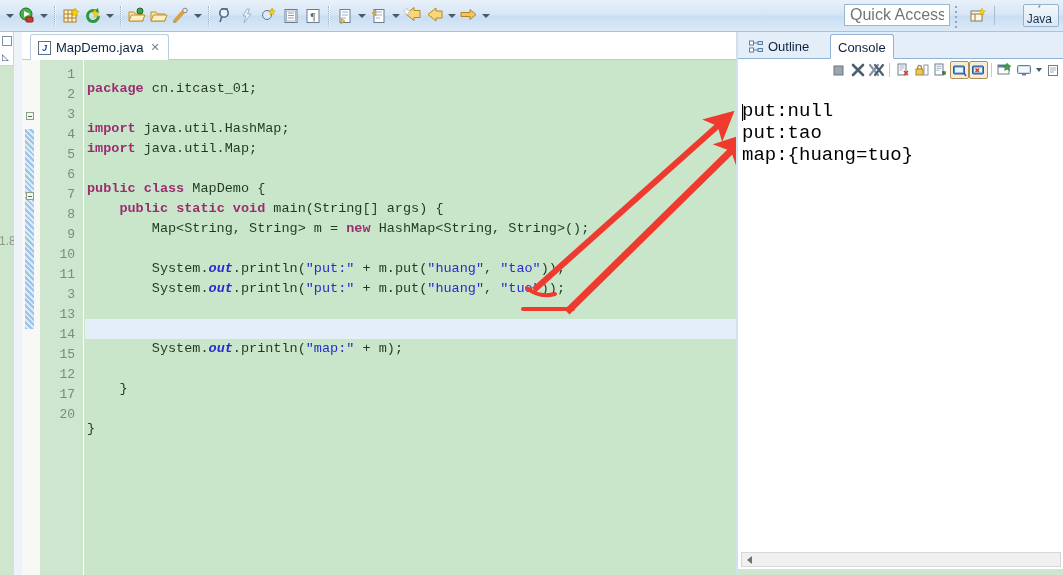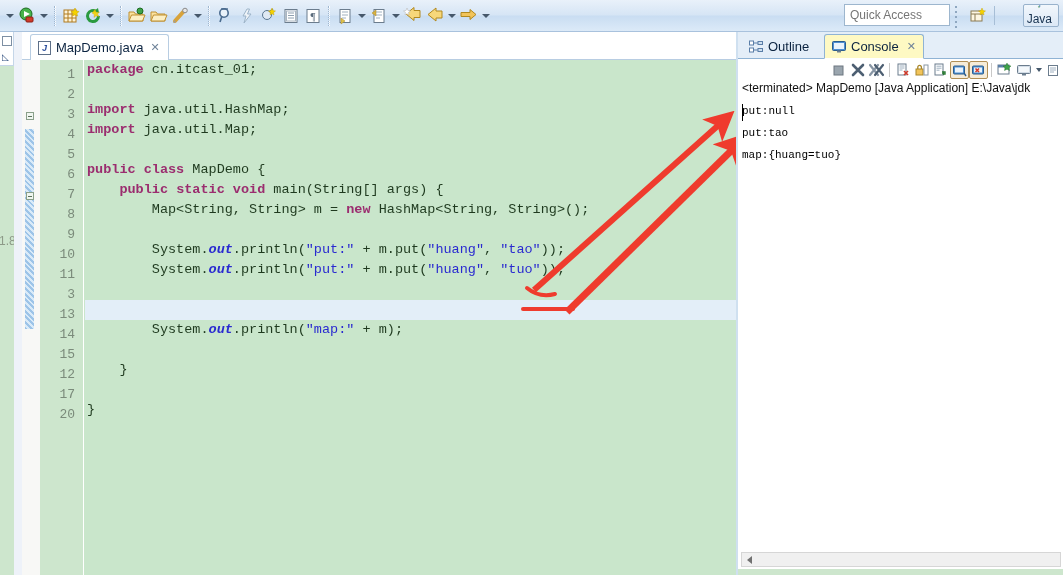--- a/index.html
+++ b/index.html
@@ -40,21 +40,21 @@
     border-left: 4px solid transparent; border-right: 4px solid transparent;
     border-top: 4px solid #46586b;
   }
   .ico { display: block; }
 
   
   #quick-access {
     position: absolute; right: 113px; top: 4px;
     width: 106px; height: 22px;
     background: #ffffff; border: 1px solid #9db6ce;
-    font-size: 12px; color: #555; padding: 2px 5px; line-height: 17px;
+    font-size: 16px; color: #555; padding: 2px 5px; line-height: 17px;
     font-family: "Liberation Sans", sans-serif;
   }
   #qa-dots {
     position: absolute; right: 104px; top: 6px; width: 4px; height: 18px;
   }
   #qa-dots i {
     display: block; width: 2px; height: 2px; background: #8fa7c0; margin-bottom: 3px;
   }
   #persp-new {
     position: absolute; right: 74px; top: 5px; width: 22px; height: 22px;
@@ -155,21 +155,21 @@
   .fold-mark {
     position: absolute; left: -14px; top: 7px; width: 8px; height: 8px;
     border: 1px solid #8aa08a; background: #f0f6f0;
   }
   .fold-mark::after {
     content: ""; position: absolute; left: 1px; top: 3px; width: 4px; height: 1px;
     background: #5c705c;
   }
   #code {
     position: absolute; left: 63px; top: 0; right: 0; height: 515px;
-    padding-top: 0;
+    padding-top: 19px;
     font-family: "Liberation Mono", monospace;
     font-size: 13.5px;
     white-space: pre;
     overflow: hidden;
   }
   .cline { height: 20px; line-height: 20px; padding-left: 2px; }
   .cline.cur { background: #e3eef8; width: 100%; }
   .kw { color: #9b2d6f; font-weight: bold; }
   .pl { color: #1f3a1f; }
   .str { color: #2a2ad0; }
@@ -187,23 +187,24 @@
     position: absolute; left: 0; top: 0; width: 325px; height: 27px;
     background: #e4eef8; border-bottom: 1px solid #8fb3d4;
   }
   .rtab {
     position: absolute; top: 2px; height: 25px;
     display: flex; align-items: center; gap: 5px;
     padding: 0 7px; font-size: 13px; color: #0b2340;
   }
   .rtab.inactive { left: 4px; }
   .rtab.active {
-    left: 86px; background: #fef9c3;
+    left: 92px; background: #ffffff;
     border: 1px solid #8fb3d4; border-bottom: 1px solid #ffffff;
     border-radius: 3px 3px 0 0;
+    flex-direction: column;
   }
   .rtab-close { font-size: 11px; color: #6f8399; margin-left: 3px; }
 
   #console-toolbar {
     position: absolute; left: 0; top: 27px; width: 325px; height: 22px;
     background: #ffffff;
     display: flex; align-items: center; justify-content: flex-end;
     padding-right: 0px;
   }
   .ctb { width: 19px; height: 18px; display: flex; align-items: center; justify-content: center; }
@@ -219,21 +220,21 @@
   .ctb-arrow { width: 11px; height: 18px; display: flex; align-items: center; justify-content: center; }
 
   #terminated-line {
     position: absolute; left: 4px; top: 49px; width: 321px; height: 17px;
     font-size: 12px; color: #111; white-space: nowrap; overflow: hidden;
     font-family: "Liberation Sans", sans-serif;
   }
   #console-out {
     position: absolute; left: 4px; top: 68px; width: 317px; height: 470px;
     font-family: "Liberation Mono", monospace;
-    font-size: 11px; color: #000; line-height: 22px;
+    font-size: 19px; color: #000; line-height: 22px;
     white-space: pre;
   }
   #console-caret {
     position: absolute; left: 4px; top: 72px; width: 1px; height: 17px;
     background: #000;
   }
   #console-hscroll {
     position: absolute; left: 3px; bottom: 8px; width: 320px; height: 15px;
     background: #f0f0f0; border: 1px solid #d6d6d6;
     display: flex; align-items: center;
@@ -587,21 +588,20 @@
       </div>
       <div class="ctb-arrow"></div>
       <div class="ctb">
         <svg width="12" height="13" viewBox="0 0 12 13">
           <rect x="0.5" y="1.5" width="9" height="10" fill="#fff" stroke="#6b7c8d"></rect>
           <path d="M2 4h6M2 6h6M2 8h4" stroke="#9fb0c0"></path>
         </svg>
       </div>
     </div>
 
-    <div id="terminated-line">&lt;terminated&gt; MapDemo [Java Application] E:\Java\jdk</div>
 
     <div id="console-caret"></div>
     <div id="console-out">put:null
 put:tao
 map:{huang=tuo}</div>
 
     <div id="console-hscroll">
       <div id="hscroll-left"></div>
     </div>
     <div id="right-bottom-strip"></div>

